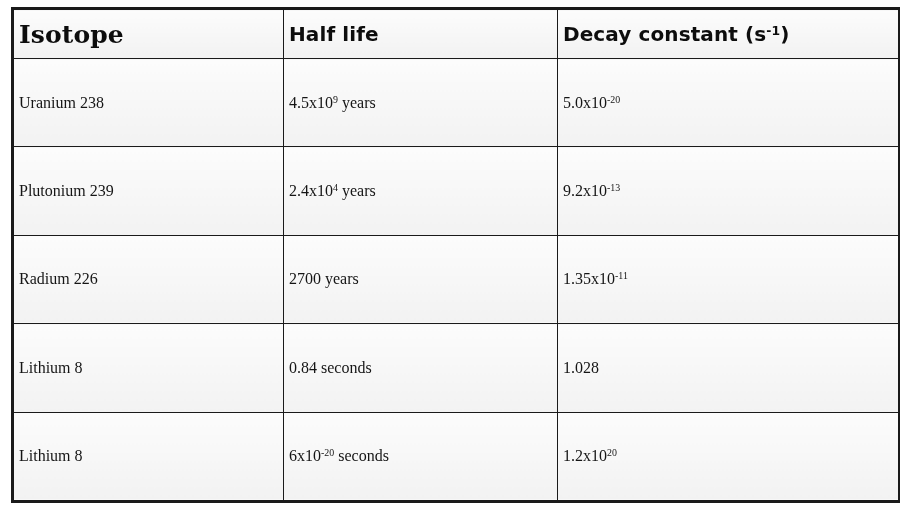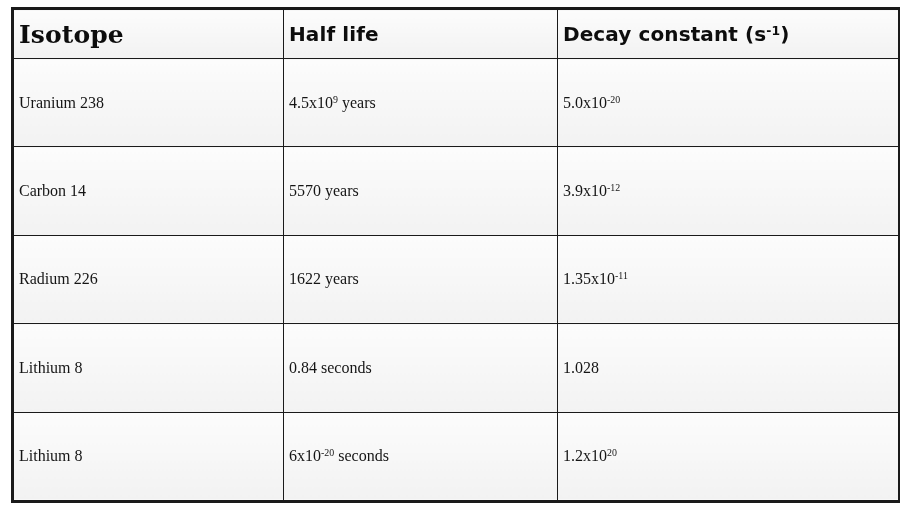--- a/index.html
+++ b/index.html
@@ -103,27 +103,27 @@
         <th class="head-decay"><span>Decay constant (s</span><sup>-1</sup><span>)</span></th>
       </tr>
     </thead>
     <tbody id="table-body">
         <tr>
           <td class="col-isotope">Uranium 238</td>
           <td class="col-halflife"><span>4.5x10</span><sup>9</sup><span> years</span></td>
           <td class="col-decay"><span>5.0x10</span><sup>-20</sup><span></span></td>
         </tr>
         <tr>
-          <td class="col-isotope">Carbon 14</td>
-          <td class="col-halflife"><span>5570 years</span><sup></sup><span></span></td>
-          <td class="col-decay"><span>3.9x10</span><sup>-12</sup><span></span></td>
+          <td class="col-isotope">Plutonium 239</td>
+          <td class="col-halflife"><span>2.4x10</span><sup>4</sup><span> years</span></td>
+          <td class="col-decay"><span>9.2x10</span><sup>-13</sup><span></span></td>
         </tr>
         <tr>
           <td class="col-isotope">Radium 226</td>
-          <td class="col-halflife"><span>1622 years</span><sup></sup><span></span></td>
+          <td class="col-halflife"><span>2700 years</span><sup></sup><span></span></td>
           <td class="col-decay"><span>1.35x10</span><sup>-11</sup><span></span></td>
         </tr>
         <tr>
           <td class="col-isotope">Lithium 8</td>
           <td class="col-halflife"><span>0.84 seconds</span><sup></sup><span></span></td>
           <td class="col-decay"><span>1.028</span><sup></sup><span></span></td>
         </tr>
         <tr>
           <td class="col-isotope">Lithium 8</td>
           <td class="col-halflife"><span>6x10</span><sup>-20</sup><span> seconds</span></td>

